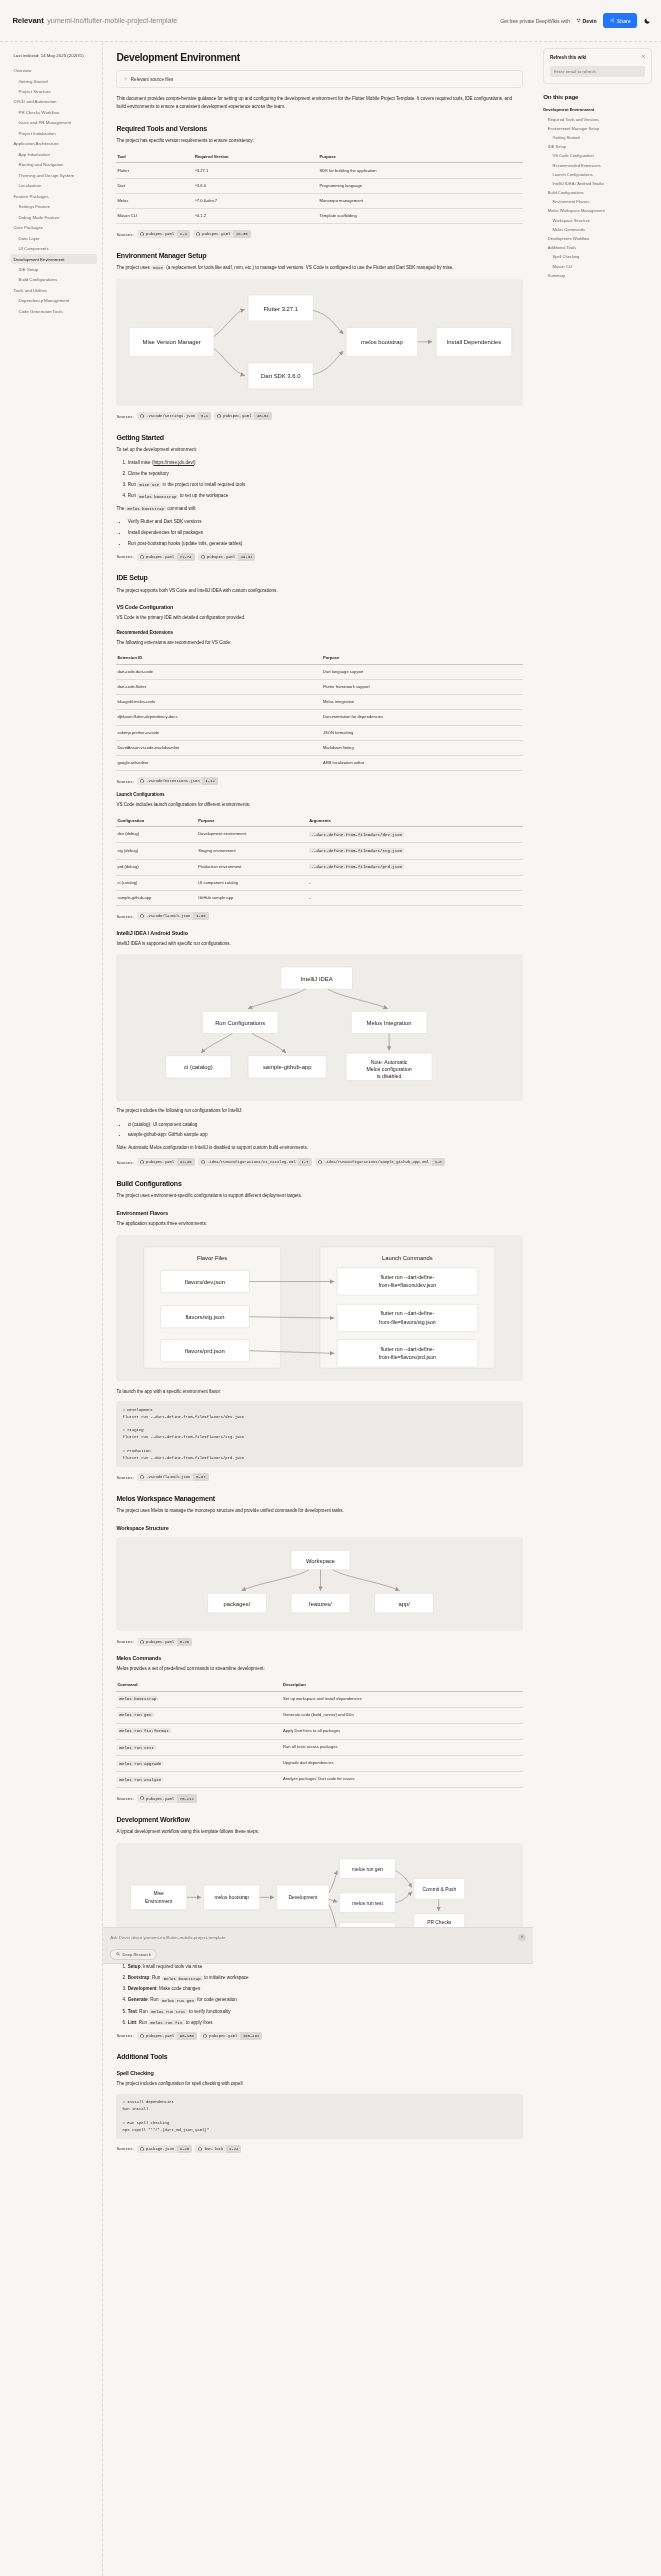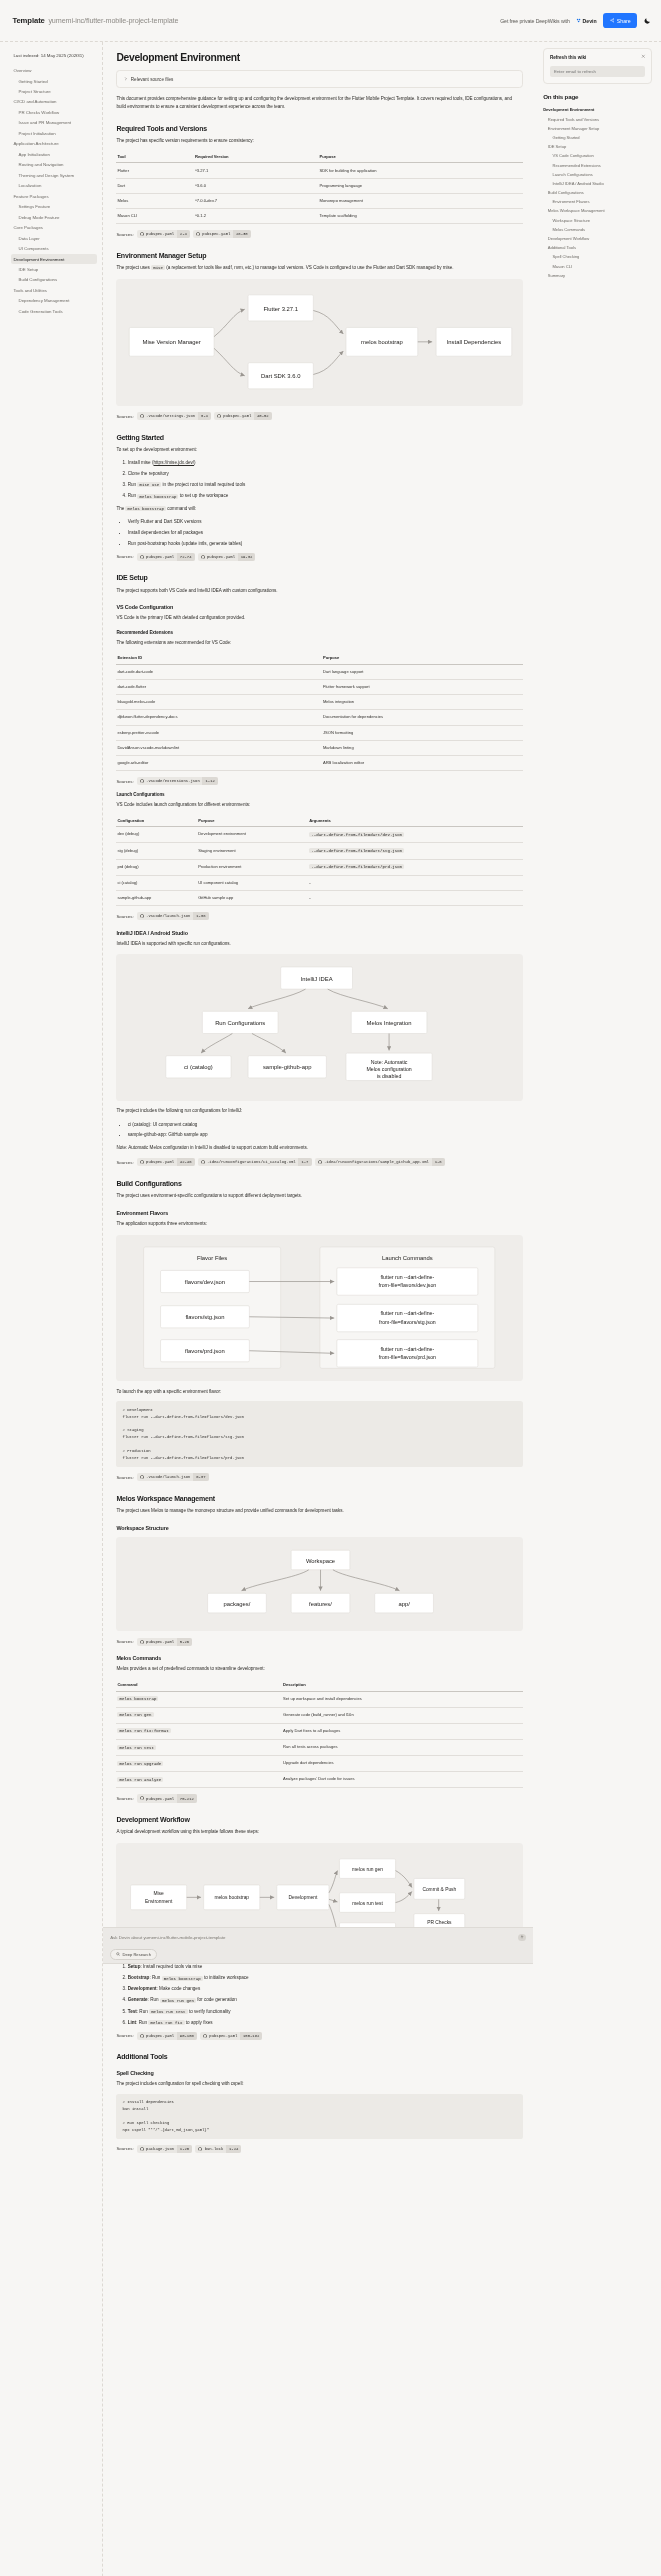--- a/index.html
+++ b/index.html
@@ -214,21 +214,21 @@
     display: inline-flex; align-items: center; gap: 2.6px;
     border: 0.5px solid #d5d2cd; border-radius: 6.2px;
     padding: 2.1px 4.6px; font-size: 4.1px; color: #4a4843; cursor: pointer;
     background: #f2f0ed;
   }
 </style>
 </head>
 <body>
 
 <div class="topbar">
-  <span class="brand">Template</span>
+  <span class="brand">Relevant</span>
   <span class="repo">yumemi-inc/flutter-mobile-project-template</span>
   <div class="topbar-right">
     <span class="free-wikis">Get free private DeepWikis with</span>
     <span class="devin-chip">
       <svg class="devin-logo" viewBox="0 0 16 16">
           <circle cx="5" cy="5" r="2.4" fill="#1a73e8"></circle>
           <circle cx="11" cy="5" r="2.4" fill="#1a73e8"></circle>
           <circle cx="8" cy="11" r="2.4" fill="#1a73e8"></circle>
         </svg>
       <span>Devin</span>

